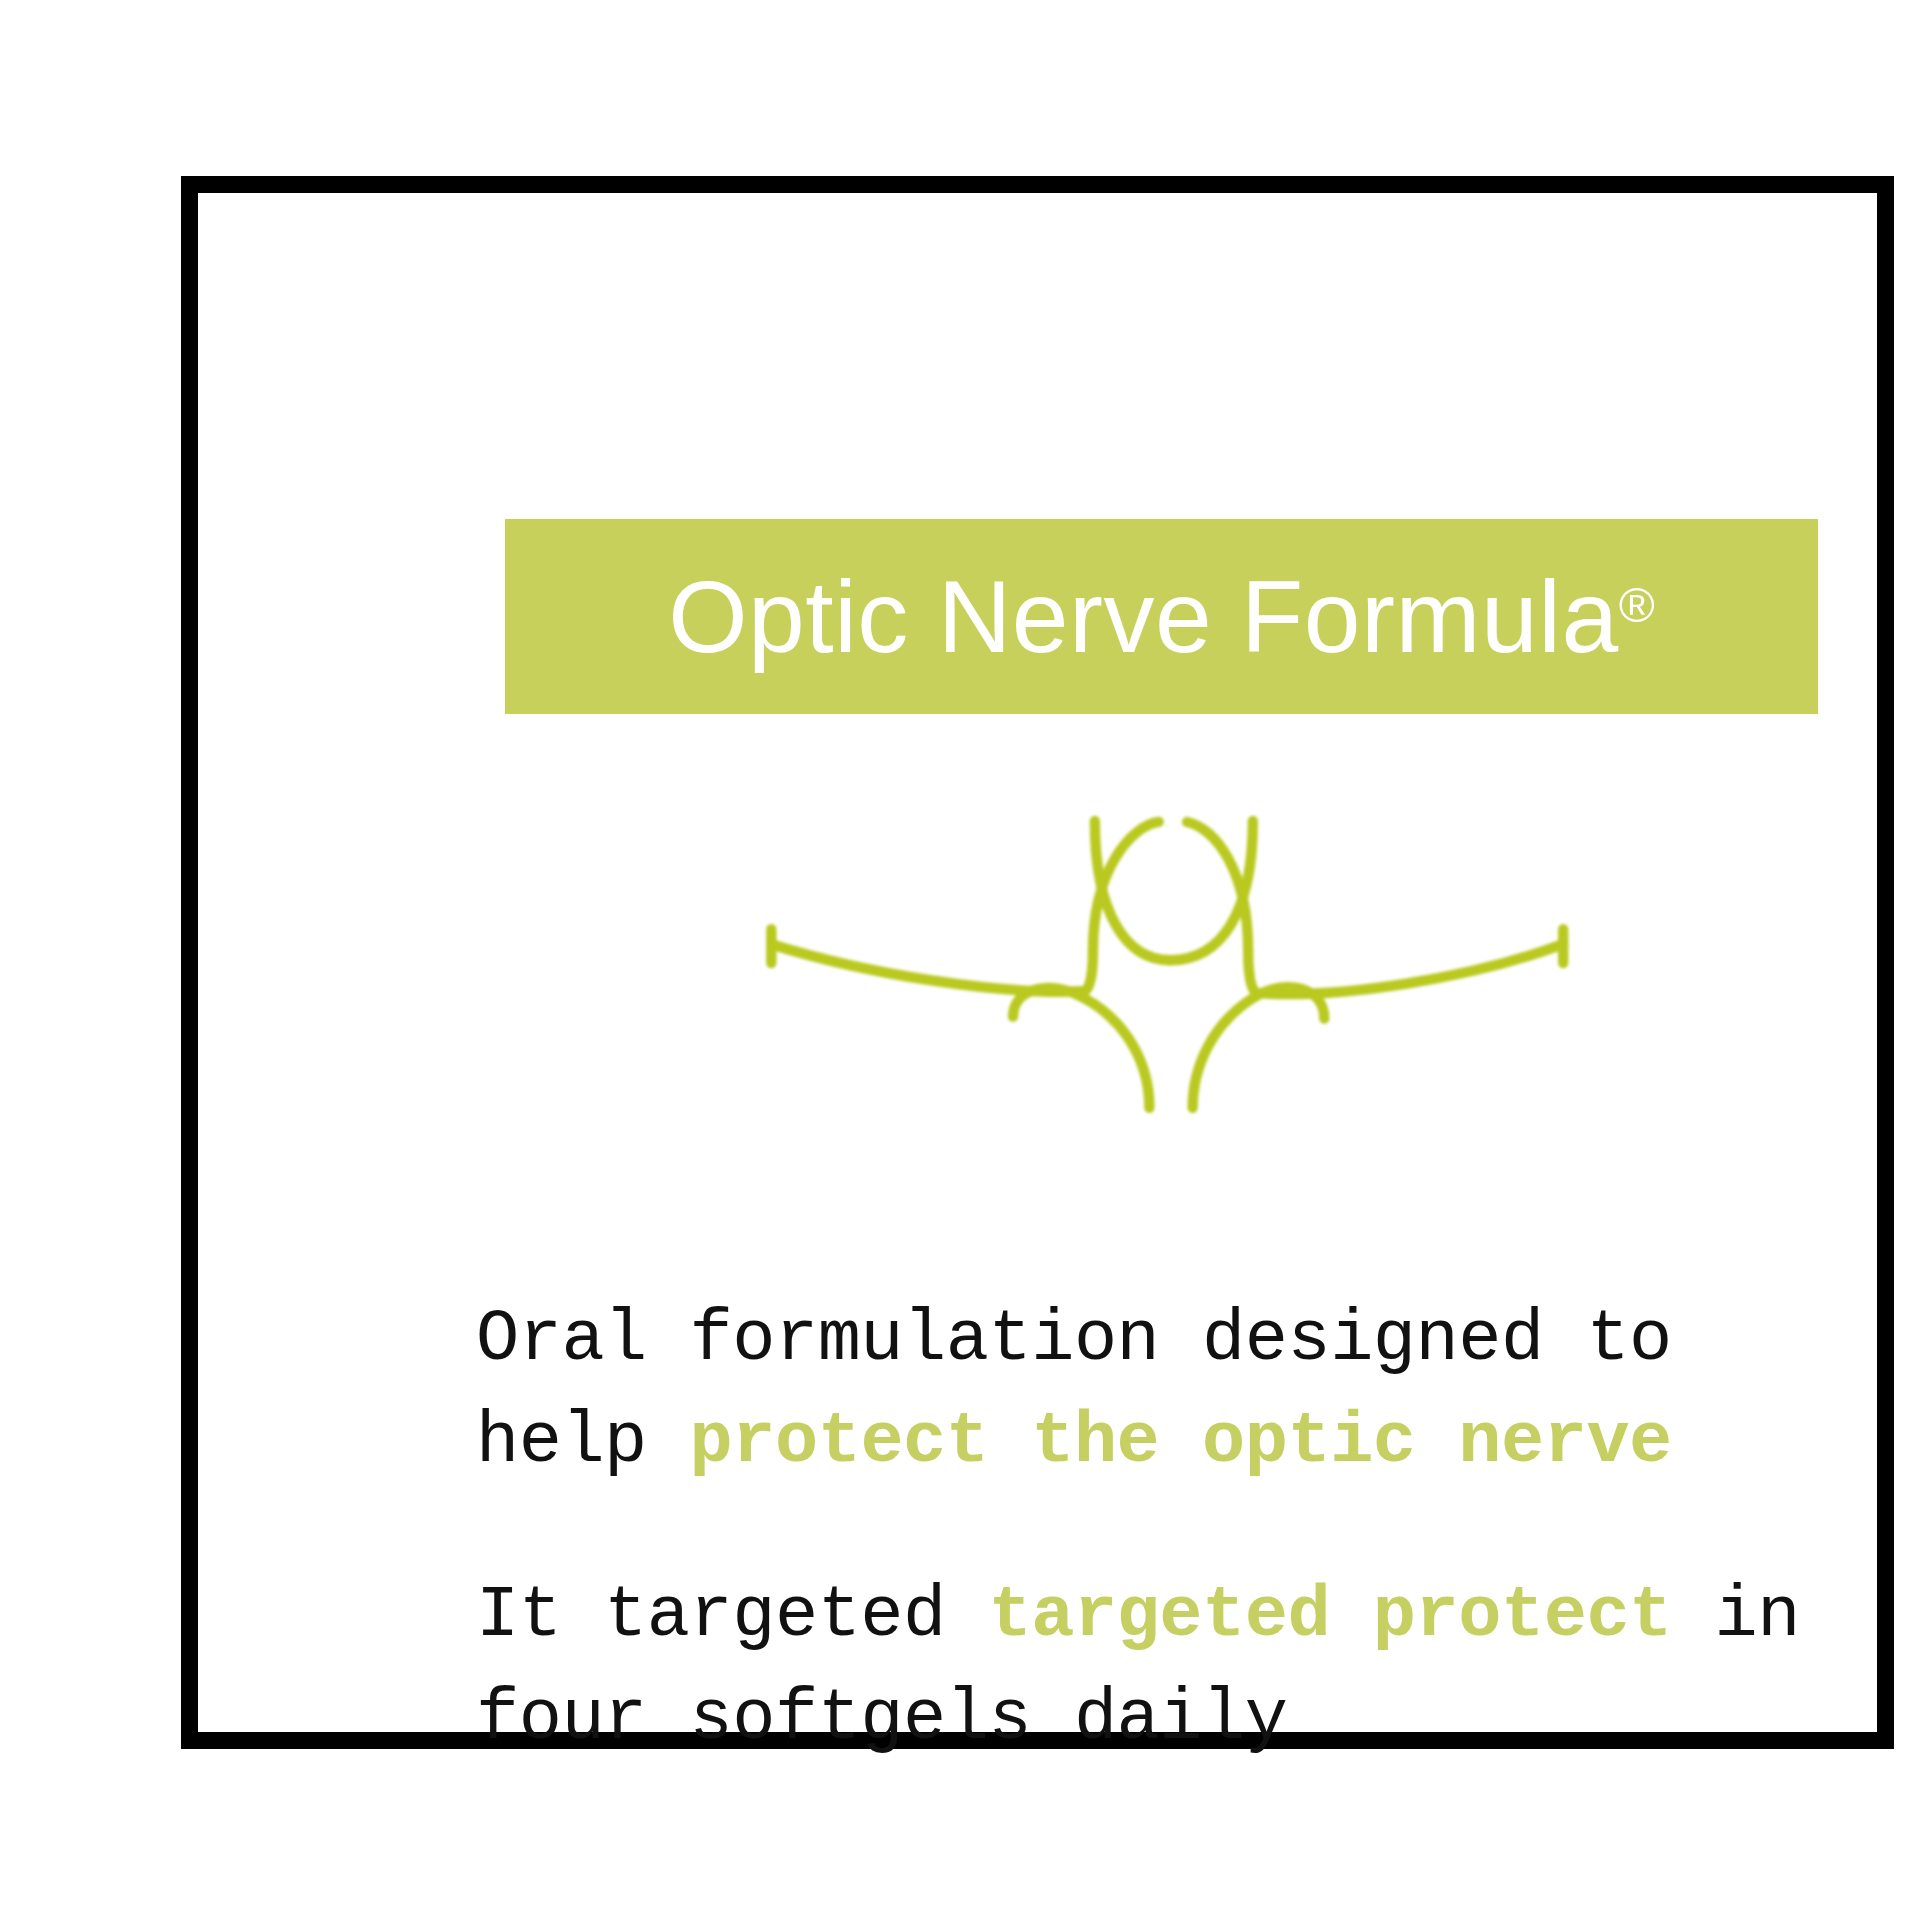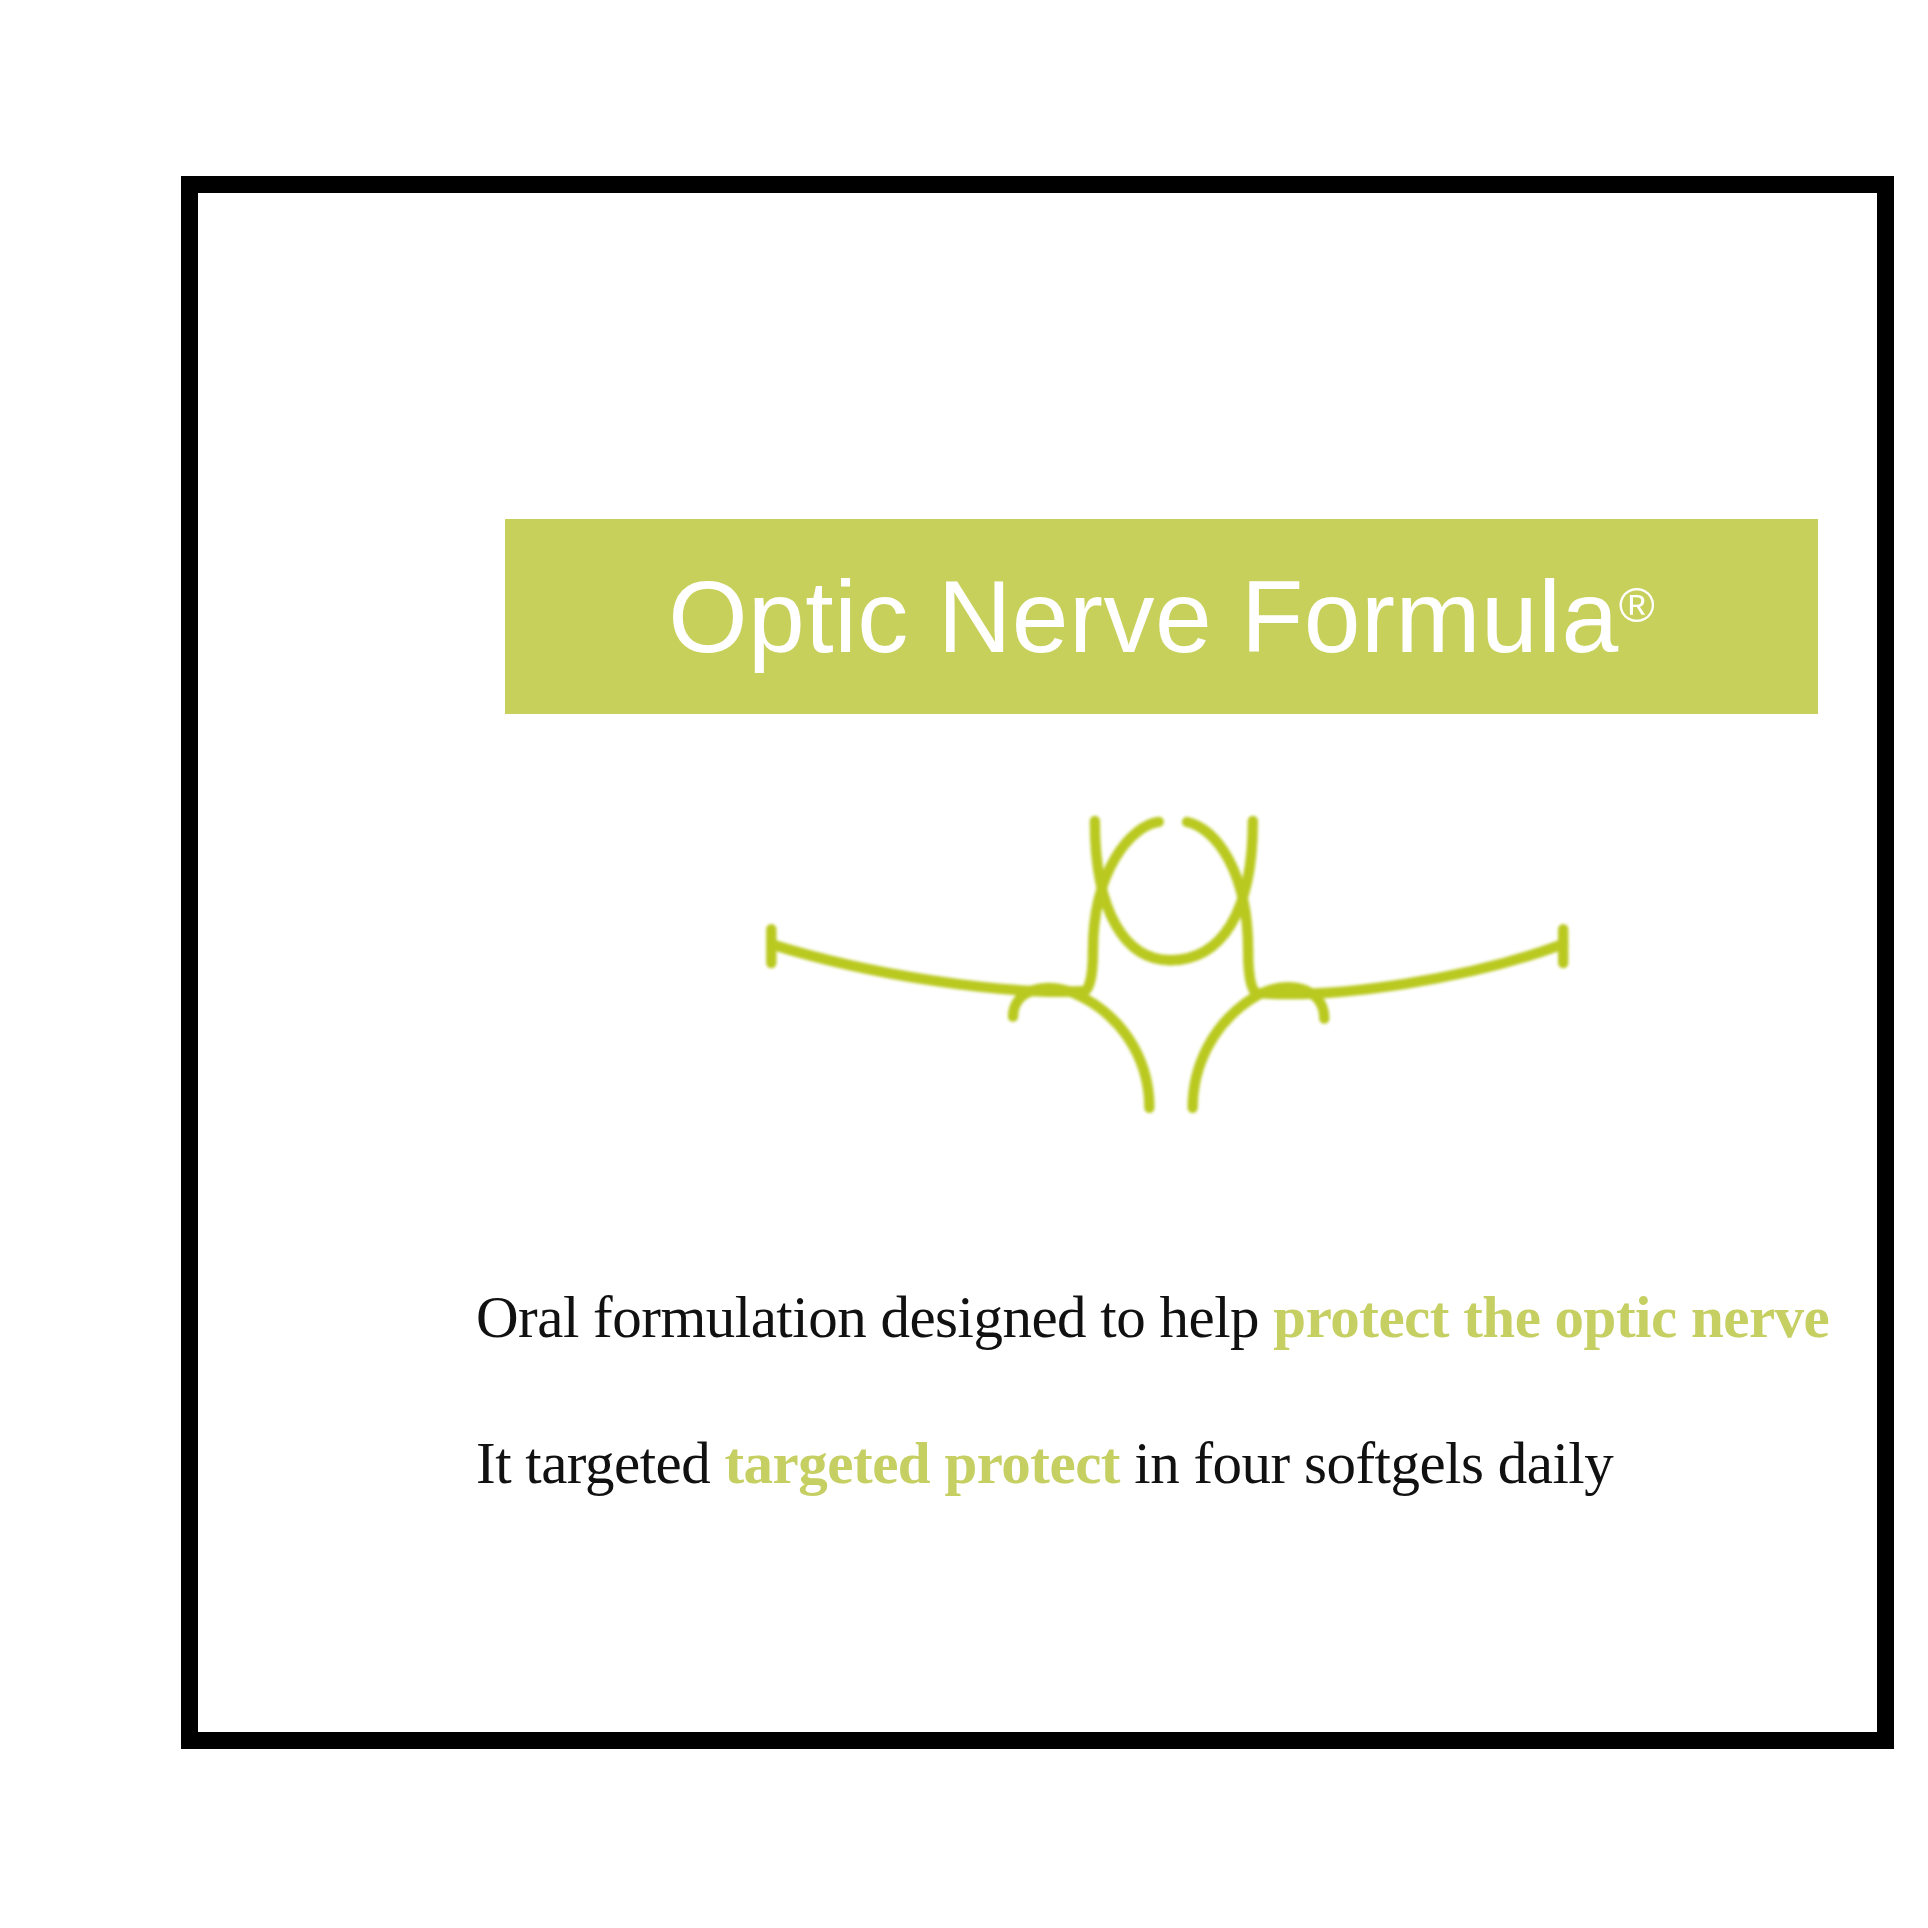--- a/index.html
+++ b/index.html
@@ -78,22 +78,22 @@
 
   
   .copy {
     position: absolute;
     left: 278px;
     top: 1024px;
     width: 1384px;
   }
   .para {
     color: #111111;
-    font-family: Liberation Serif, serif;
-    font-size: 59px;
+    font-family: Liberation Mono, monospace;
+    font-size: 72px;
     font-weight: 400;
     line-height: 1.42;
     letter-spacing: -0.5px;
   }
   .para + .para {
     margin-top: 62px;
   }
   .hl {
     color: #c5cf62;
     font-weight: 700;

